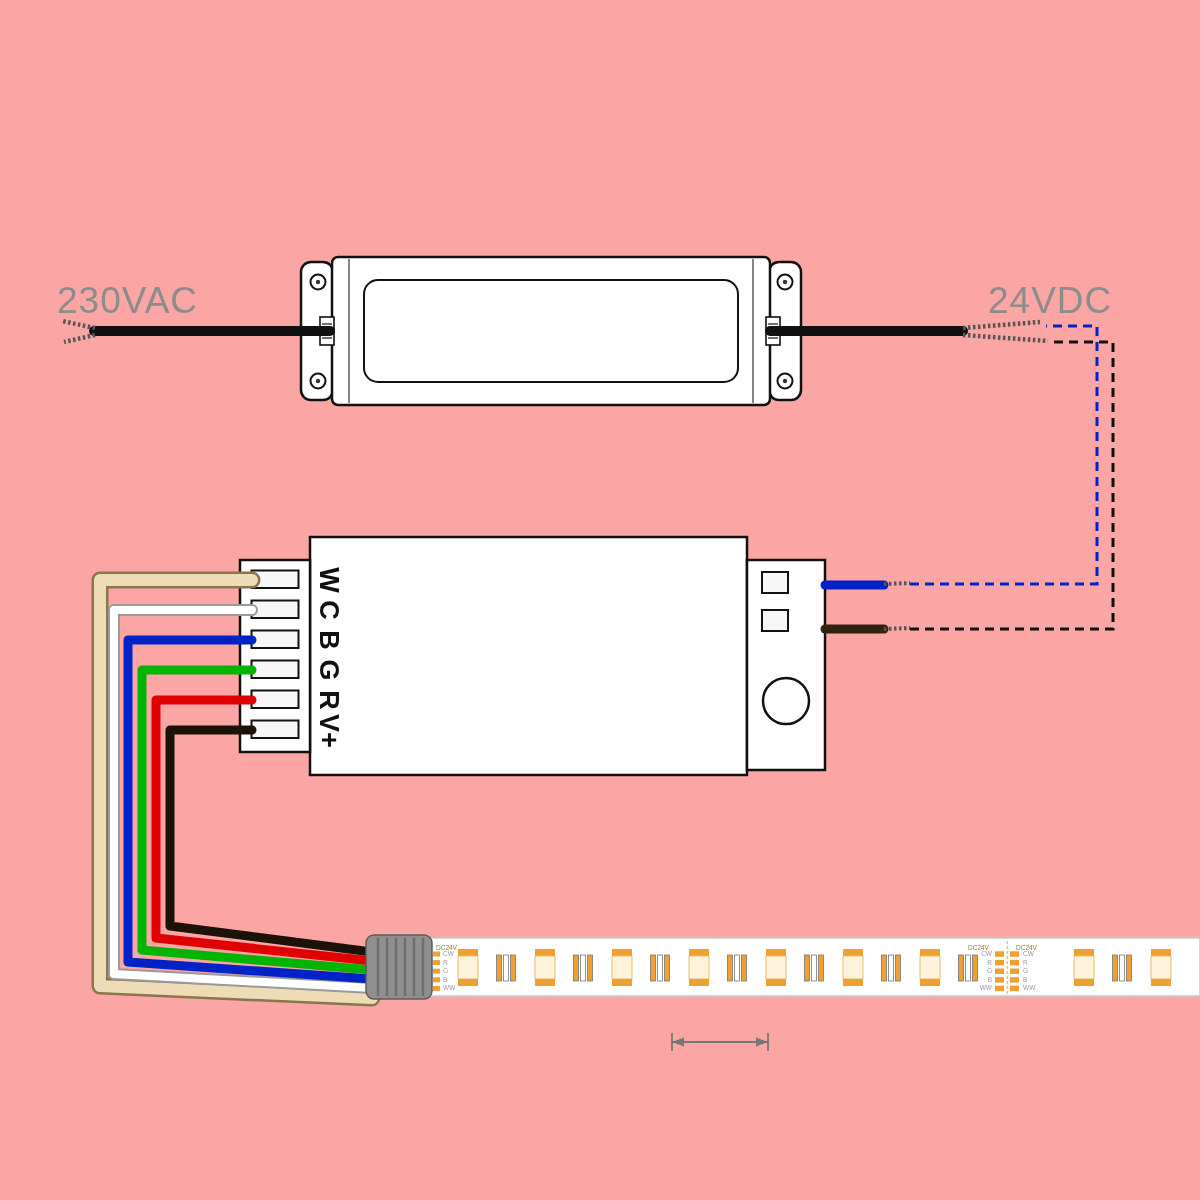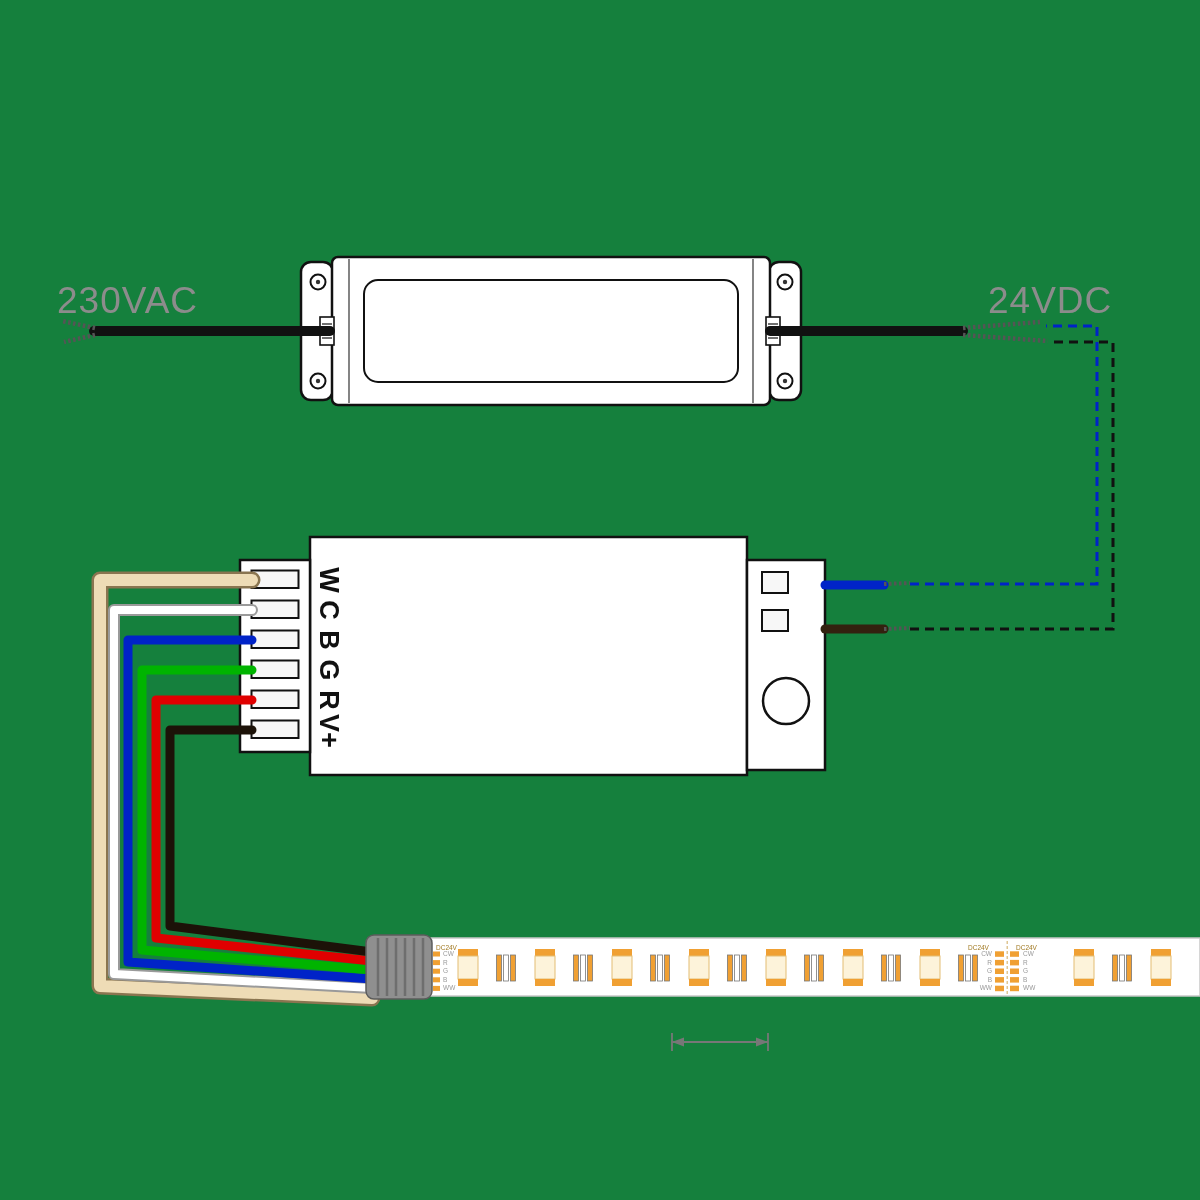--- a/index.html
+++ b/index.html
@@ -1,16 +1,16 @@
 <!DOCTYPE html>
 <html><head>
 <meta charset="utf-8">
 <style>
   html,body{margin:0;padding:0;background:#ffffff;}
-  .canvas{position:relative;width:1200px;height:1200px;background:#15803d;overflow:hidden;}
+  .canvas{position:relative;width:1200px;height:1200px;background:#fca5a5;overflow:hidden;}
   svg{display:block;}
   svg text{font-family:"Liberation Sans","DejaVu Sans",sans-serif;}
   .voltage-label{font-size:37px;letter-spacing:1px;}
   .terminal-label{font-size:27px;font-weight:bold;fill:#111;}
 </style>
 </head>
 <body>
 
 <div class="canvas">
 <svg width="1200" height="1200" viewBox="0 0 1200 1200">

